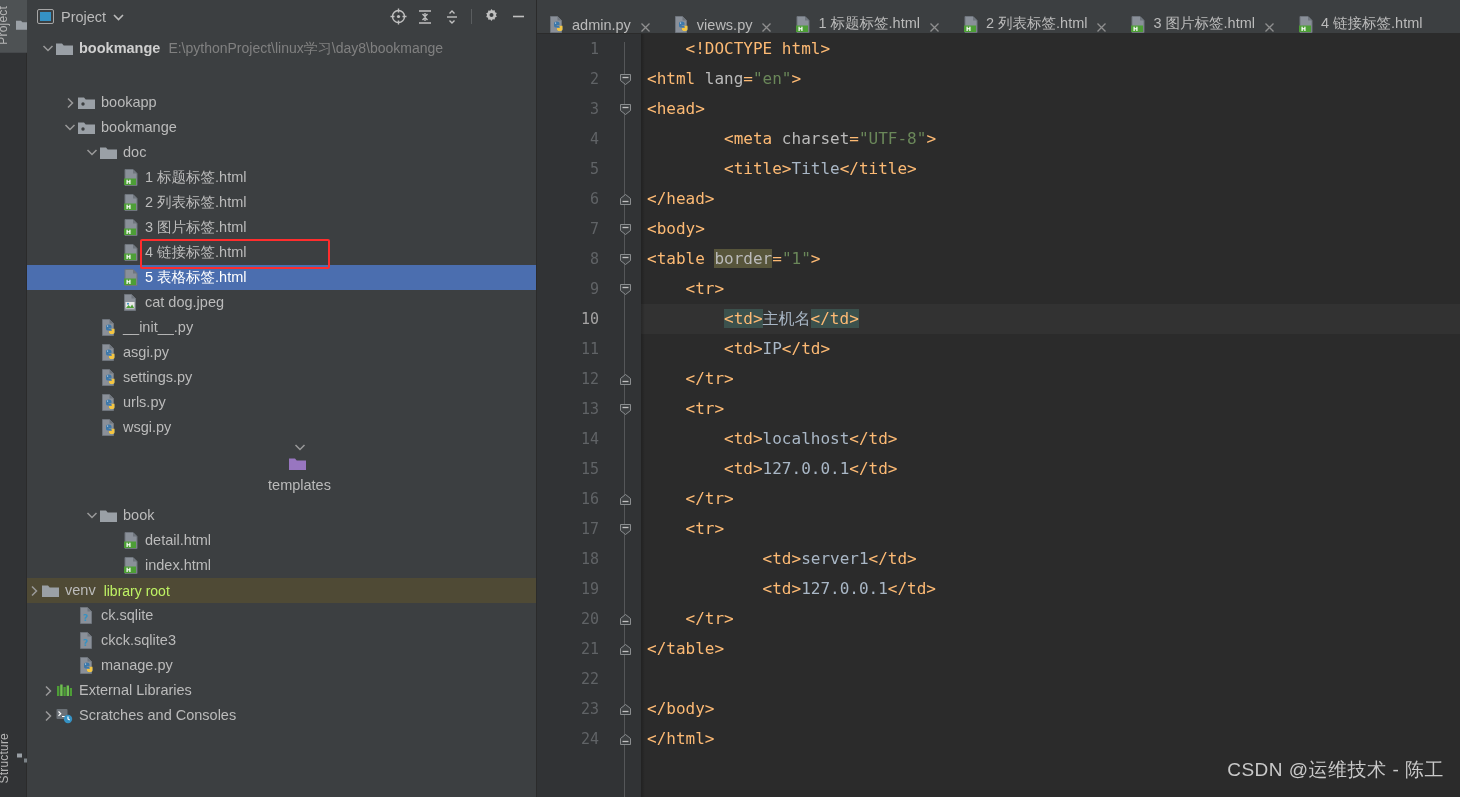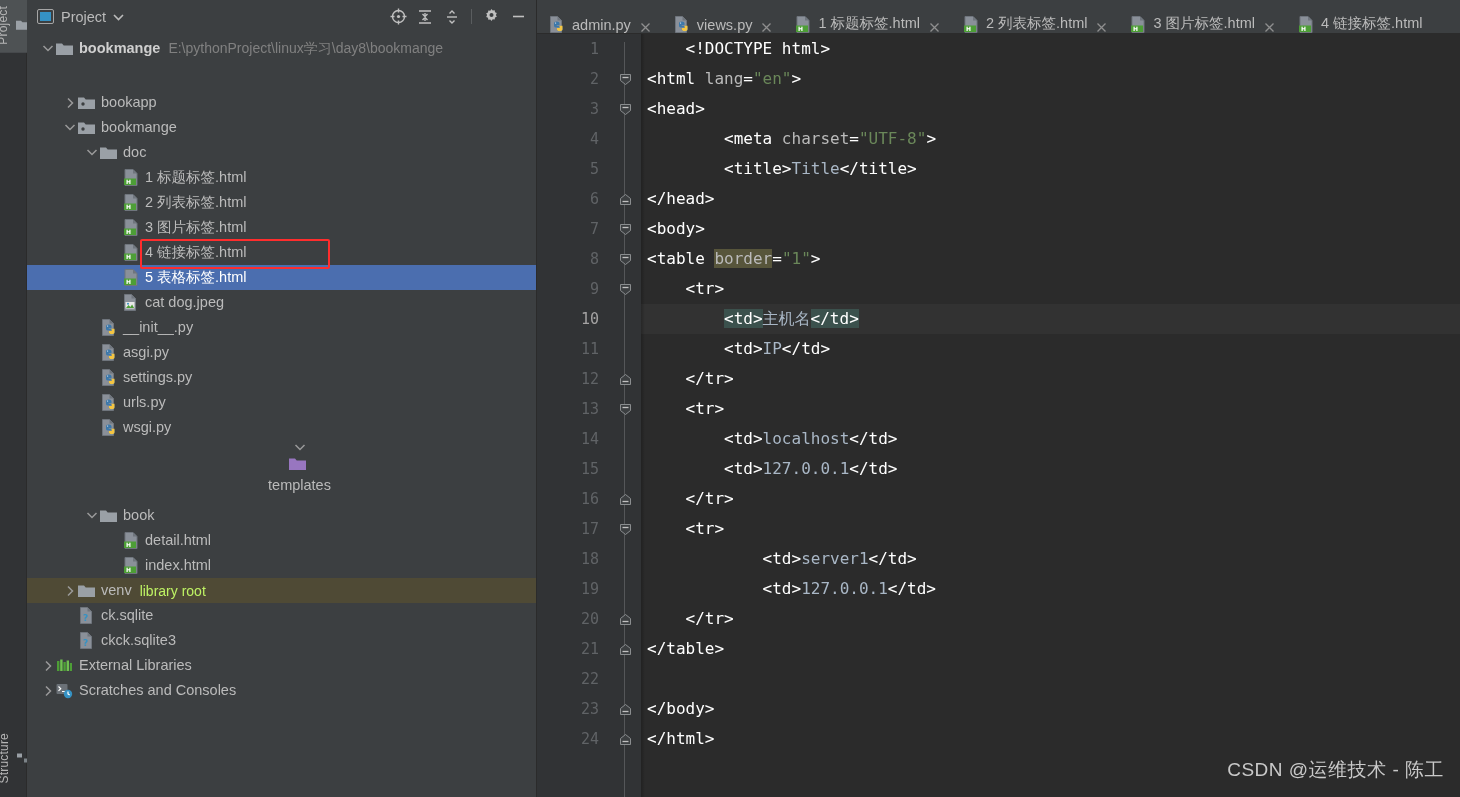--- a/index.html
+++ b/index.html
@@ -96,21 +96,21 @@
   .fold-line{
     position:absolute;left:15px;top:8px;bottom:0;width:1px;background:#555759;
   }
   .fm{position:absolute;left:8px;width:16px;height:30px;display:flex;align-items:center;justify-content:center;}
   .code{
     flex:1;position:relative;background:#2b2b2b;overflow:hidden;
     font-family:"DejaVu Sans Mono","Liberation Mono",monospace;font-size:16px;
   }
   .cl{height:30px;line-height:30px;white-space:pre;padding-left:6px;}
   .cl.cur{background:#323232;}
-  .tg{color:#ffffff;}
+  .tg{color:#fdba74;}
   .attrname{color:#bababa;}
   .str{color:#6a8759;}
   .txt{color:#a9b7c6;}
   .hl-attr{background:#57553b;}
   .hl-tag{background:#3b514d;}
 
   .watermark{
     position:absolute;right:16px;bottom:14px;color:#c9c9c9;font-size:19px;
     letter-spacing:.5px;font-family:"Liberation Sans","DejaVu Sans",sans-serif;
   }
@@ -440,21 +440,21 @@
           <span class="ico">
             <svg width="16" height="17" viewBox="0 0 16 17">
               <path d="M2 0.5h8l4 4v12H2z" fill="#8a9099" stroke="#6f757d"></path>
               <path d="M10 0.5v4h4" fill="#6f757d"></path>
               <rect x="1" y="9.5" width="12" height="6.5" fill="#4d9e36"></rect>
               <text x="3" y="15" font-family="DejaVu Sans" font-size="6" fill="#ffffff" font-weight="bold">H</text>
             </svg>
           </span>
           <span class="lbl">index.html</span>
         </div>
-        <div class="row hover" style="padding-left: 36px;">
+        <div class="row hover" style="">
           <span class="arrow">
             <svg width="9" height="12" viewBox="0 0 9 12">
               <path d="M2 1.5L6.5 6 2 10.5" fill="none" stroke="#9a9a9a" stroke-width="1.5"></path>
             </svg>
           </span>
           <span class="ico">
             <svg width="17" height="14" viewBox="0 0 17 14">
               <path d="M0 1.5h6l1.7 2H17V13H0z" fill="#9aa0a6"></path>
             </svg>
           </span>
@@ -475,20 +475,33 @@
         <div class="row" style="padding-left: 36px;">
           <span class="arrow"></span>
           <span class="ico">
             <svg width="16" height="17" viewBox="0 0 16 17">
               <path d="M1.5 0.5h7l4 4v12h-11z" fill="#8a9099" stroke="#6f757d"></path>
               <path d="M8.5 0.5v4h4" fill="#6f757d"></path>
               <text x="4" y="13.5" font-family="DejaVu Sans" font-size="9" fill="#3592c4" font-weight="bold">?</text>
             </svg>
           </span>
           <span class="lbl">ckck.sqlite3</span>
+        </div>
+        <div class="row" style="padding-left: 36px;">
+          <span class="arrow"></span>
+          <span class="ico">
+            <svg width="16" height="17" viewBox="0 0 16 17">
+              <path d="M1.5 0.5h7l4 4v12h-11z" fill="#8a9099" stroke="#6f757d"></path>
+              <path d="M8.5 0.5v4h4" fill="#6f757d"></path>
+              <path d="M5 7.5c0-1.2 1-2 2.8-2s2.7.7 2.7 2v1.6H7.7v.7h4.1c1 0 1.7.8 1.7 2v1.6c0 1.2-1 2-2.8 2s-2.8-.8-2.8-2v-1.2h2.8v-.7H6.6c-1 0-1.6-.8-1.6-2z" fill="#3c78aa"></path>
+              <path d="M10.3 9.8h3.2v3.4c0 1.2-1 2-2.8 2s-2.8-.8-2.8-2v-1.2h2.8v-.7z" fill="#f5c542"></path>
+              <circle cx="6.6" cy="7" r=".6" fill="#fff"></circle>
+            </svg>
+          </span>
+          <span class="lbl">manage.py</span>
         </div>
         <div class="row" style="padding-left: 14px;">
           <span class="arrow">
             <svg width="9" height="12" viewBox="0 0 9 12">
               <path d="M2 1.5L6.5 6 2 10.5" fill="none" stroke="#9a9a9a" stroke-width="1.5"></path>
             </svg>
           </span>
           <span class="ico">
             <svg width="17" height="15" viewBox="0 0 17 15">
               <rect x="1" y="3" width="2.4" height="10" fill="#4d9e36"></rect>

